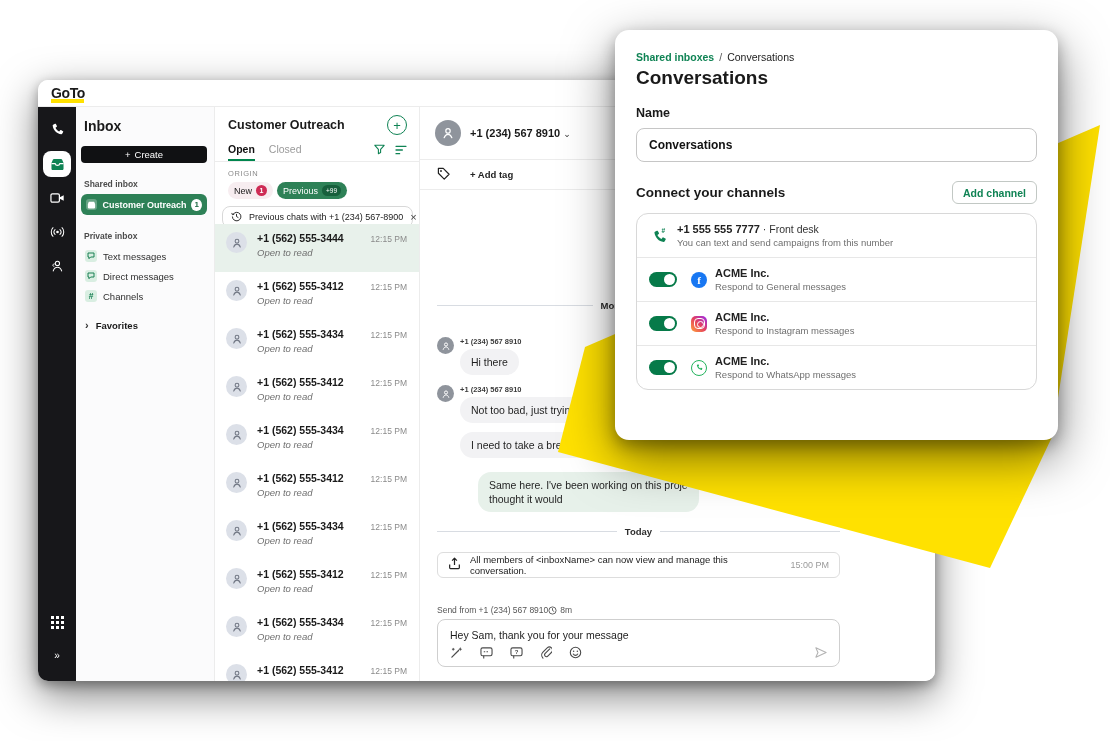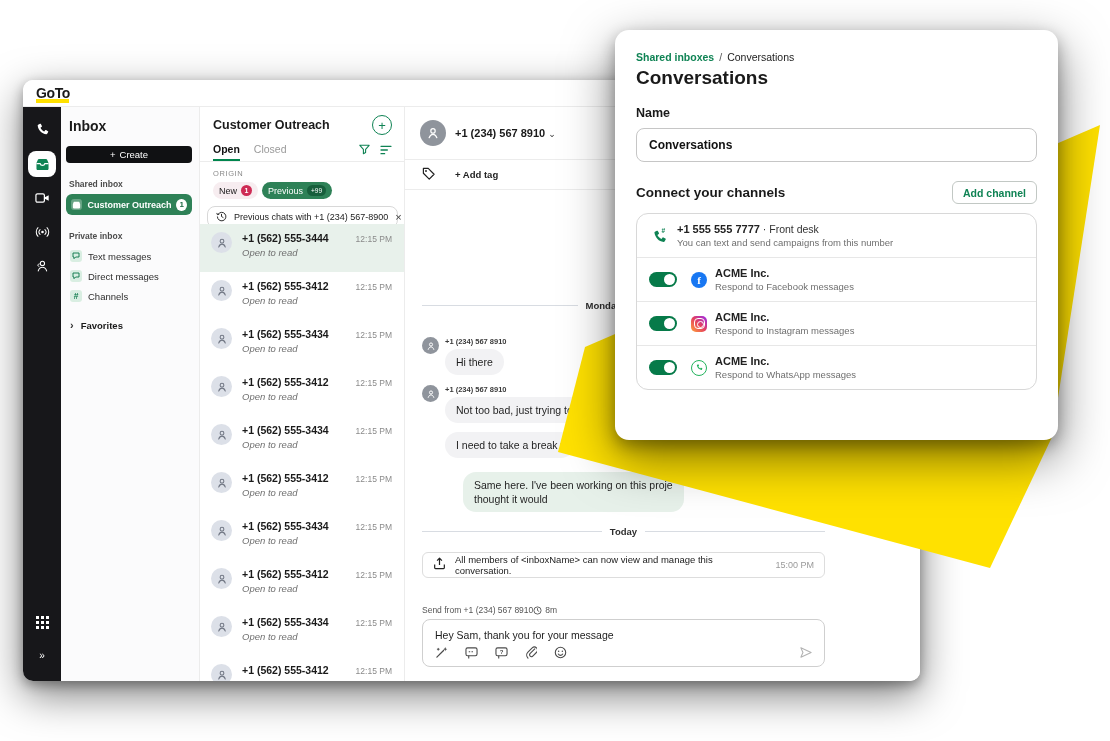--- a/index.html
+++ b/index.html
@@ -1,20 +1,20 @@
 <!DOCTYPE html>
 <html><head>
 <meta charset="utf-8">
 <style>
   * { margin:0; padding:0; box-sizing:border-box; }
   html,body { width:1110px; height:741px; }
   body { position:relative; background:#fff; font-family:"Liberation Sans",sans-serif; overflow:hidden; color:#1a1a1a; }
 
   
-  .window { position:absolute; left:23px; top:80px; width:897px; height:601px; background:#fff;
+  .window { position:absolute; left:38px; top:80px; width:897px; height:601px; background:#fff;
             border-radius:10px; box-shadow:0 14px 42px rgba(0,0,0,.5), 0 4px 12px rgba(0,0,0,.32);
             z-index:10; overflow:hidden; }
   .topbar { height:27px; background:#fff; border-bottom:1px solid #ececec; display:flex; align-items:center; padding-left:13px; }
   .logo { font-size:14px; font-weight:bold; letter-spacing:-.4px; position:relative; line-height:1; }
   .logo::after { content:""; position:absolute; left:0; right:1px; bottom:-3px; height:4px; background:#ffe100; }
   .app-body { position:absolute; top:27px; left:0; right:0; bottom:0; display:flex; }
 
   
   .rail { width:38px; background:#17171a; display:flex; flex-direction:column; align-items:center;
           padding:10px 0 12px; flex:none; }
@@ -604,21 +604,21 @@
       <div class="ch-main">
         <div class="ch-line1"><b>+1 555 555 7777</b> <span class="lite">· Front desk</span></div>
         <div class="ch-sub">You can text and send campaigns from this number</div>
       </div>
     </div>
     <div class="ch-row">
       <span class="toggle"></span>
       <span class="svc fb">f</span>
       <div class="ch-main">
         <div class="ch-line1"><b>ACME Inc.</b></div>
-        <div class="ch-sub">Respond to Facebook messages</div>
+        <div class="ch-sub">Respond to General messages</div>
       </div>
     </div>
     <div class="ch-row">
       <span class="toggle"></span>
       <span class="svc ig"></span>
       <div class="ch-main">
         <div class="ch-line1"><b>ACME Inc.</b></div>
         <div class="ch-sub">Respond to Instagram messages</div>
       </div>
     </div>

